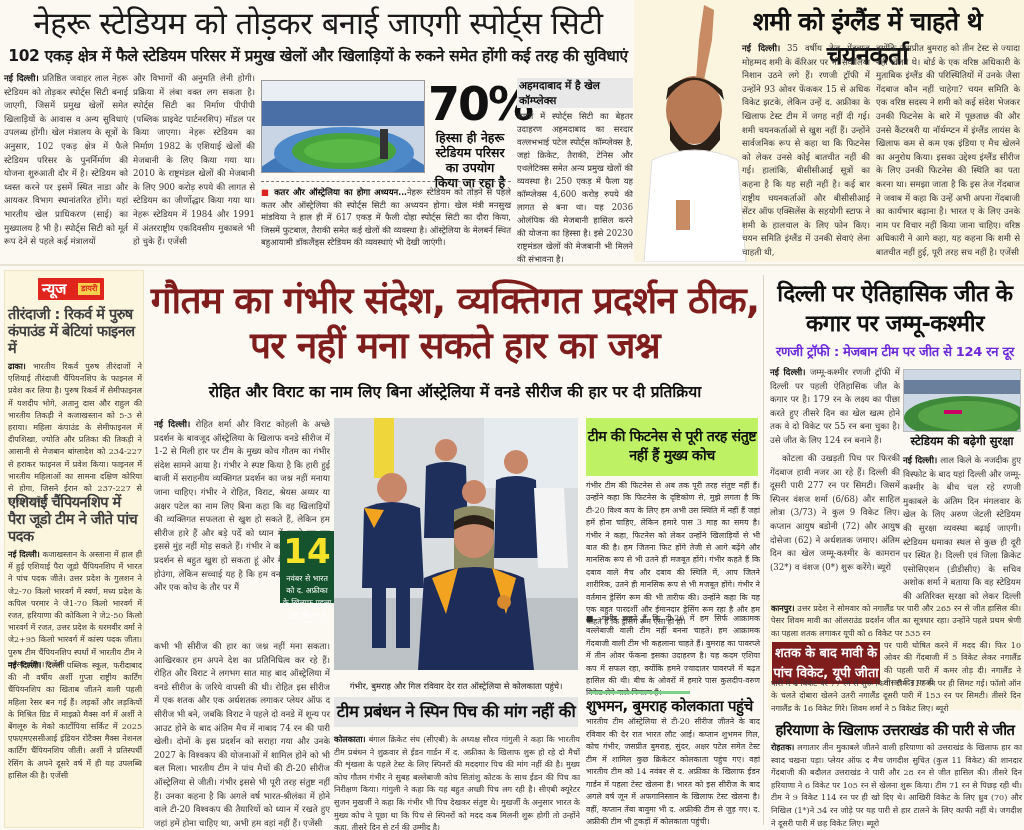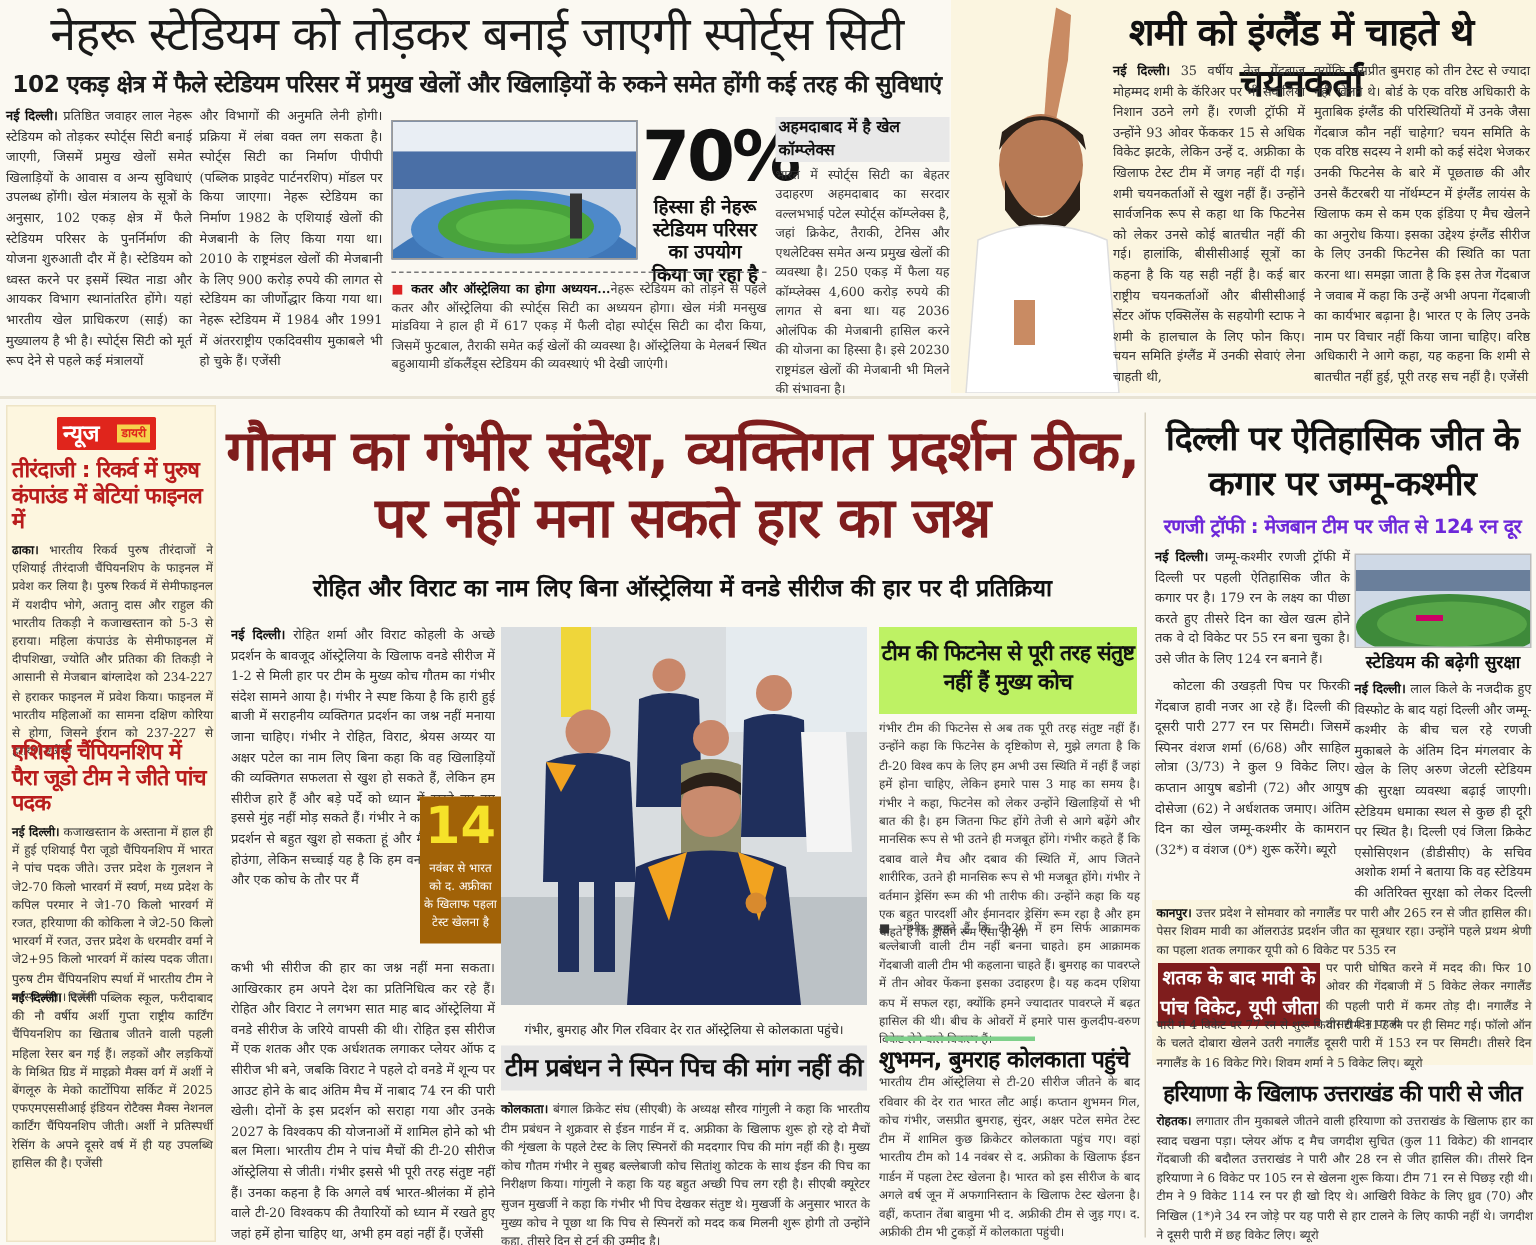--- a/index.html
+++ b/index.html
@@ -28,28 +28,28 @@
 #shami-title{left:715px;top:5px;width:305px;font-size:25px;line-height:34px;color:#111;text-align:center;letter-spacing:-0.5px}
 #shami-c1{left:742px;top:42px;width:128px}
 #shami-c2{left:876px;top:42px;width:144px}
 
 .hr{height:2px;background:#e8e3d4}
 
 #diary{left:4px;top:270px;width:140px;height:558px;background:#fdf6df;border:1px solid #eee4c6}
 #diary-logo{left:38px;top:278px;width:66px;height:22px;background:#e0251c;border-radius:1px}
 #diary-logo .a{position:absolute;left:4px;top:1px;font-size:15px;font-weight:bold;color:#fff;line-height:20px}
 #diary-logo .b{position:absolute;left:40px;top:5px;font-size:8px;font-weight:bold;color:#e0251c;background:#f6d34d;padding:1px 3px;line-height:10px}
-.d-h{font-size:14.5px;line-height:17px;font-weight:bold;color:#b91c1c;letter-spacing:-0.5px}
+.d-h{font-size:14.5px;line-height:17px;font-weight:bold;color:#404040;letter-spacing:-0.5px}
 .d-p{font-size:8px;line-height:12.2px}
 
 #main-h{left:150px;top:278px;width:610px;font-size:37px;line-height:45px;font-weight:bold;color:#7f1d1d;text-align:center;letter-spacing:-0.8px}
 #main-sub{left:150px;top:382px;width:610px;font-size:15.5px;line-height:20px;color:#111;text-align:center;font-weight:bold}
 #main-c1{left:154px;top:418px;width:176px}
 #main-c1b{left:154px;top:640px;width:176px}
-#box14{left:280px;top:531px;width:54px;height:98px;background:#a16207}
+#box14{left:280px;top:531px;width:54px;height:72px;background:#14532d}
 #box14 .n{position:absolute;left:0;top:2px;width:54px;text-align:center;font-size:34px;line-height:36px;font-weight:bold;color:#f6e229}
 #box14 .t{position:absolute;left:2px;top:42px;width:50px;text-align:center;font-size:7.8px;line-height:12px;color:#fff}
 #team-photo{left:334px;top:418px;width:244px;height:252px;overflow:hidden;background:#ccc}
 #photo-cap{left:334px;top:680px;width:244px;font-size:8.4px;line-height:12px;text-align:center;color:#222}
 #spin-h{left:334px;top:697px;width:244px;font-size:16.5px;line-height:30px;background:#e6e6e6;text-align:center;color:#111;font-weight:bold;letter-spacing:-0.4px}
 #spin-p{left:334px;top:733px;width:246px;font-size:8px;line-height:12.6px}
 #fit-h{left:586px;top:418px;width:172px;height:58px;background:#bef264;font-size:14.2px;line-height:19px;text-align:center;font-weight:bold;color:#111;padding-top:9px;letter-spacing:-0.4px}
 #fit-p{left:586px;top:480px;width:174px;font-size:7.9px;line-height:12.4px}
 #fit-p2{left:586px;top:613px;width:174px;font-size:7.9px;line-height:12.4px}
 #green-rule{left:590px;top:691px;width:100px;height:3px;background:#7ed08a}

